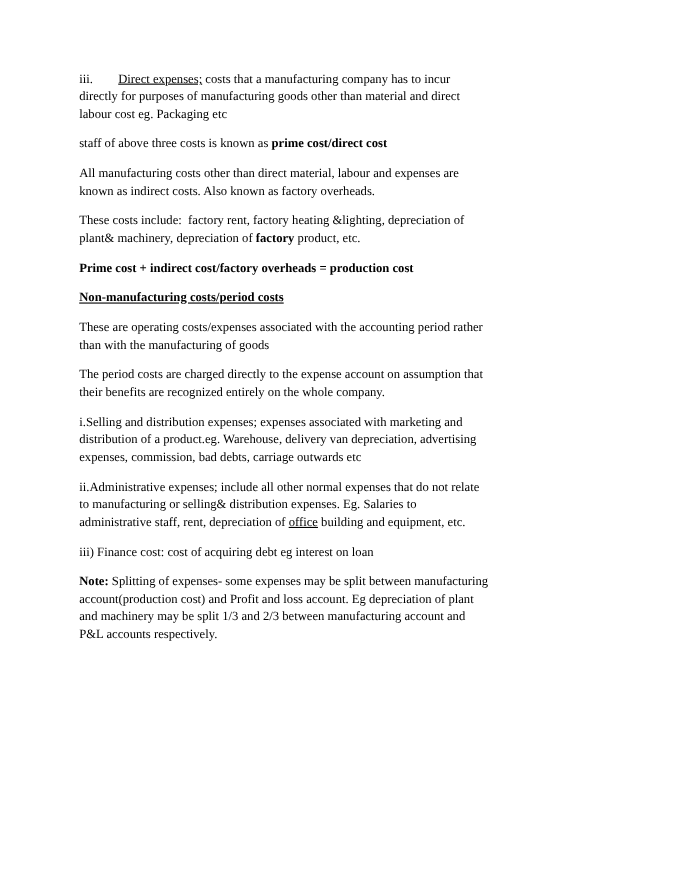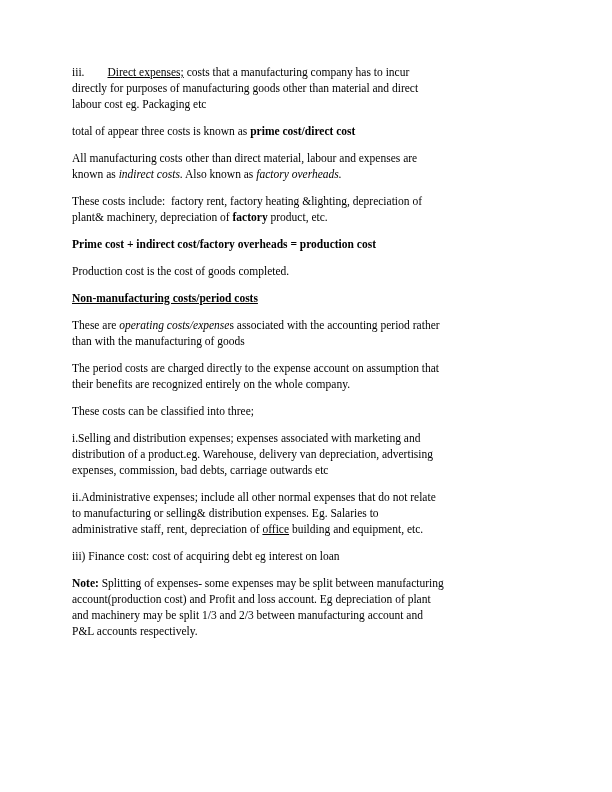--- a/index.html
+++ b/index.html
@@ -22,36 +22,34 @@
     width: 100%;
   }
   .para {
     margin: 0 0 11px 0;
     font-size: 11.5px;
     line-height: 16px;
     white-space: pre-wrap;
     word-wrap: break-word;
   }
   .para span.b { font-weight: bold; }
-  .para span.i { font-style: italic; }
+  .para span.i { }
   .para span.u { text-decoration: underline; }
 </style>
 </head>
 <body>
 
 <div class="page">
   <div class="doc-body">
       <p class="para"><span>iii.        </span><span class="u">Direct expenses;</span><span> costs that a manufacturing company has to incur directly for purposes of manufacturing goods other than material and direct labour cost eg. Packaging etc</span></p>
-      <p class="para"><span>total of appear three costs is known as </span><span class="b">prime cost/direct cost</span></p>
+      <p class="para"><span>staff of above three costs is known as </span><span class="b">prime cost/direct cost</span></p>
       <p class="para"><span>All manufacturing costs other than direct material, labour and expenses are known as </span><span class="i">indirect costs</span><span>. Also known as </span><span class="i">factory overheads.</span></p>
       <p class="para"><span>These costs include:  factory rent, factory heating &amp;lighting, depreciation of plant&amp; machinery, depreciation of </span><span class="b">factory</span><span> product, etc.</span></p>
       <p class="para"><span class="b">Prime cost + indirect cost/factory overheads = production cost</span></p>
-      <p class="para"><span>Production cost is the cost of goods completed.</span></p>
       <p class="para"><span class="b u">Non-manufacturing costs/period costs</span></p>
       <p class="para"><span>These are </span><span class="i">operating costs/expense</span><span>s associated with the accounting period rather than with the manufacturing of goods</span></p>
       <p class="para"><span>The period costs are charged directly to the expense account on assumption that their benefits are recognized entirely on the whole company.</span></p>
-      <p class="para"><span>These costs can be classified into three;</span></p>
       <p class="para"><span>i.Selling and distribution expenses; expenses associated with marketing and distribution of a product.eg. Warehouse, delivery van depreciation, advertising expenses, commission, bad debts, carriage outwards etc</span></p>
       <p class="para"><span>ii.Administrative expenses; include all other normal expenses that do not relate to manufacturing or selling&amp; distribution expenses. Eg. Salaries to administrative staff, rent, depreciation of </span><span class="u">office</span><span> building and equipment, etc.</span></p>
       <p class="para"><span>iii) Finance cost: cost of acquiring debt eg interest on loan</span></p>
       <p class="para"><span class="b">Note:</span><span> Splitting of expenses- some expenses may be split between manufacturing account(production cost) and Profit and loss account. Eg depreciation of plant and machinery may be split 1/3 and 2/3 between manufacturing account and P&amp;L accounts respectively.</span></p>
     </div>
 </div>
 
 </body></html>

